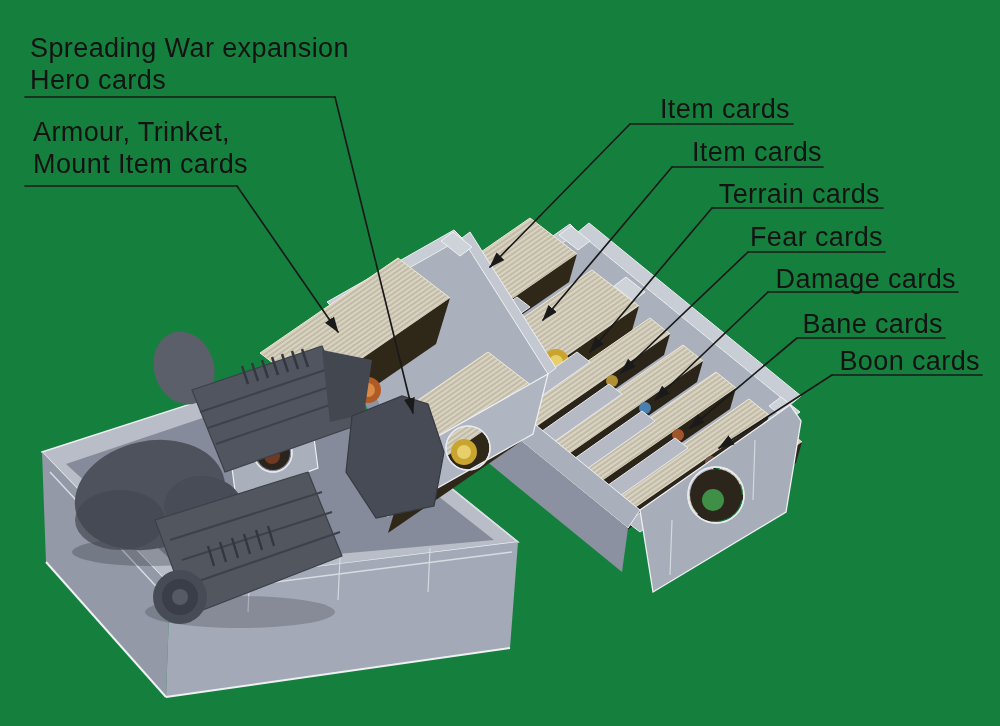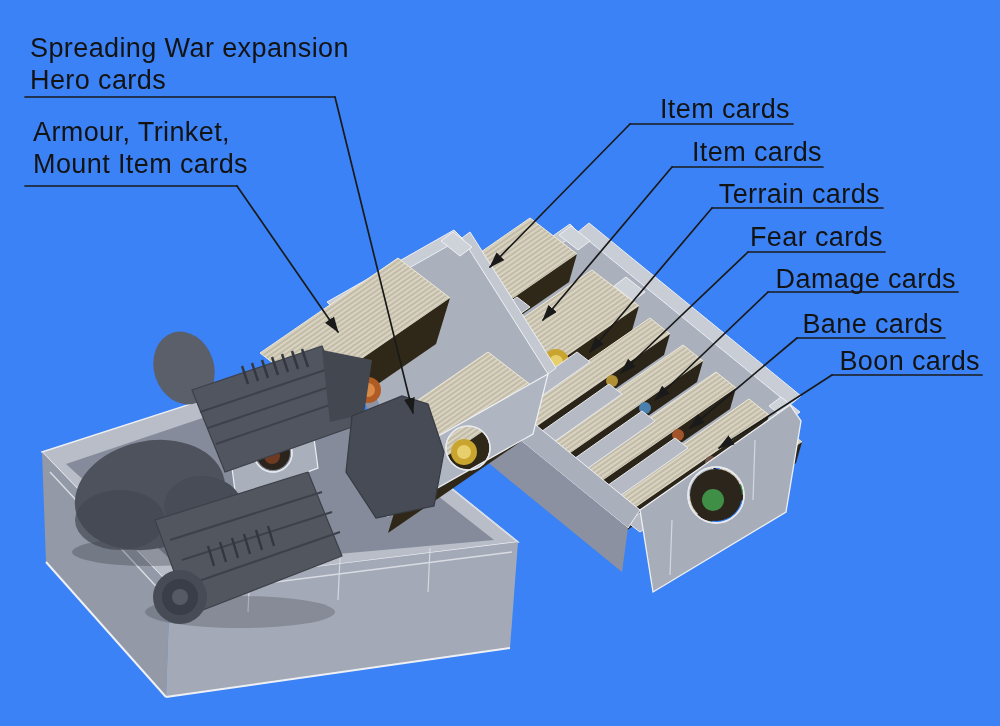--- a/index.html
+++ b/index.html
@@ -1,16 +1,16 @@
 <!DOCTYPE html>
 <html><head>
 <meta charset="utf-8">
 <style>
   html,body{margin:0;padding:0;background:#ffffff;}
-  .stage{position:relative;width:1000px;height:726px;background:#3b82f6;overflow:hidden;
+  .stage{position:relative;width:1000px;height:726px;background:#15803d;overflow:hidden;
          font-family:"Liberation Sans", sans-serif;}
   svg{position:absolute;left:0;top:0;}
   text{fill:#131313;font-size:27px;letter-spacing:0.4px;}
 </style>
 </head>
 <body>
 
 <div class="stage">
 <svg width="1000" height="726" viewBox="0 0 1000 726">
   <defs>

